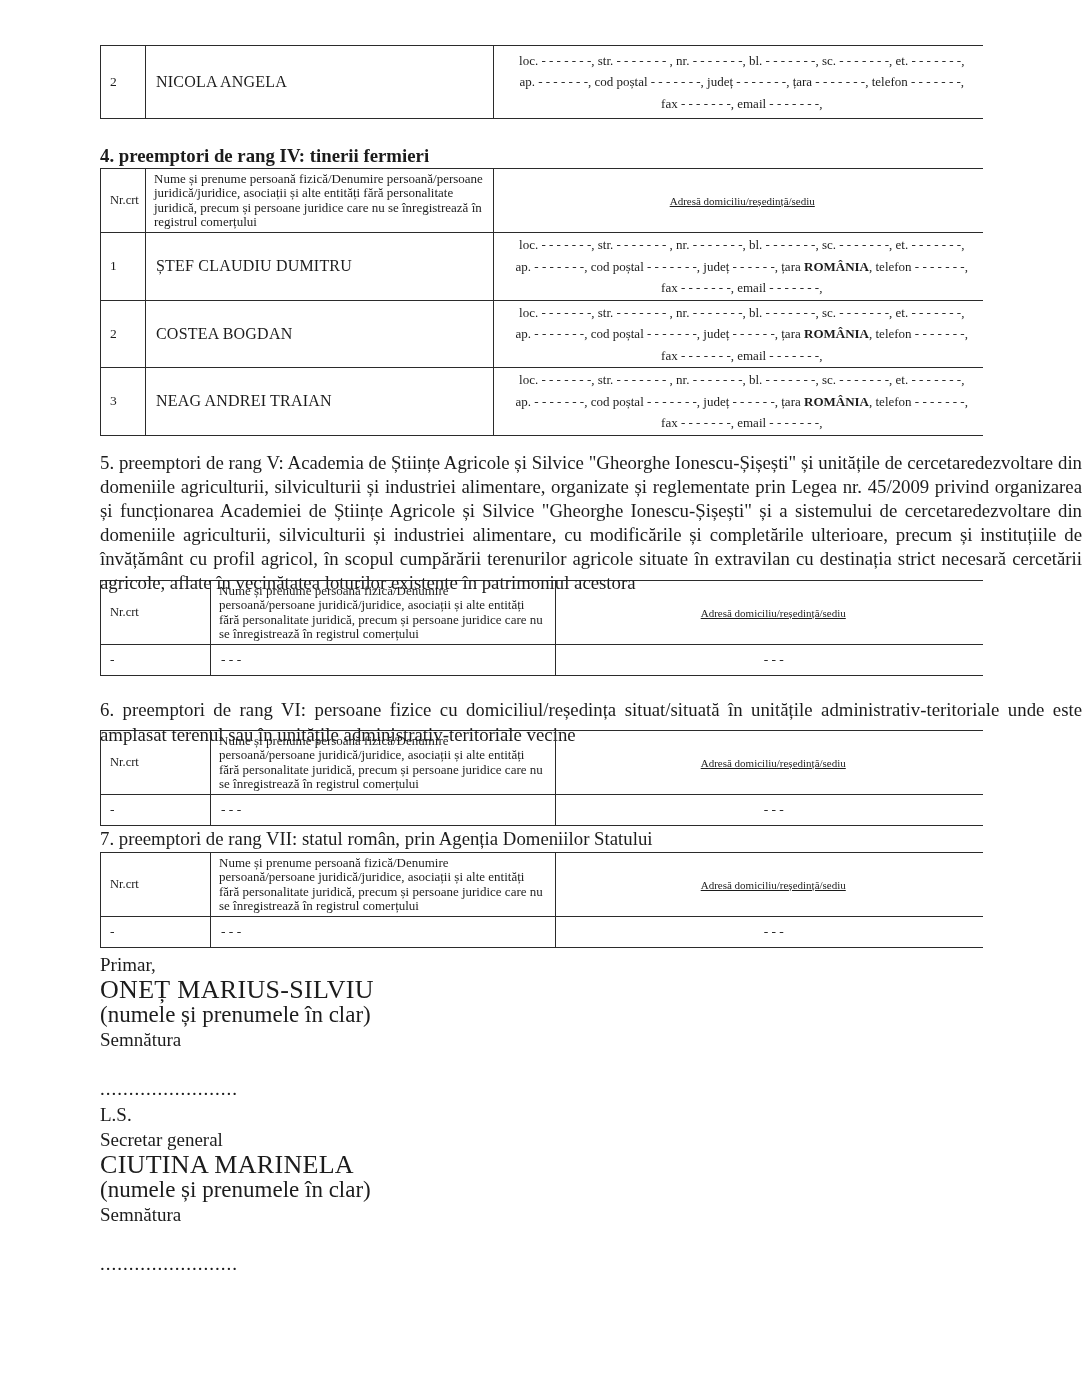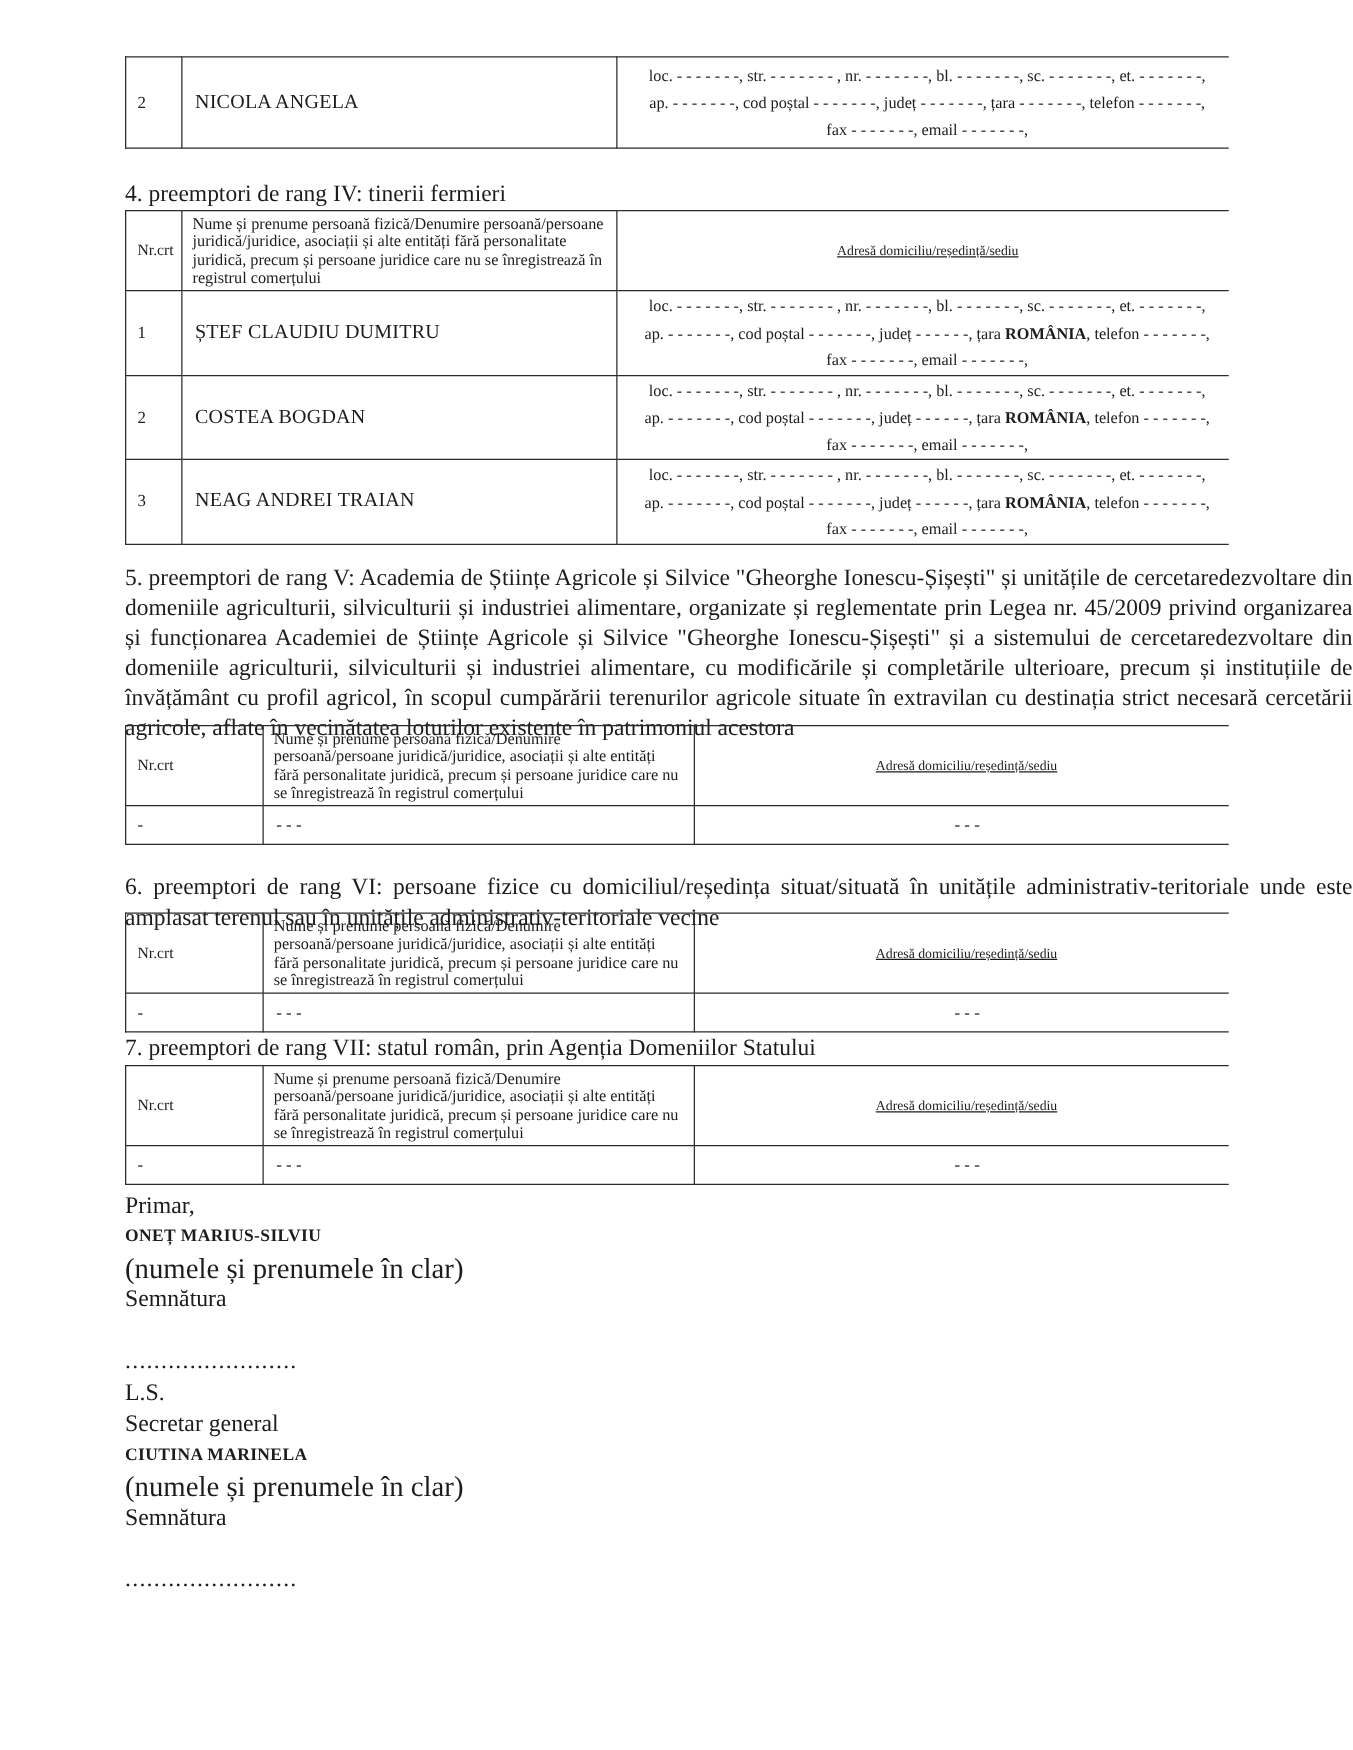--- a/index.html
+++ b/index.html
@@ -73,42 +73,42 @@
   th.h-addr { font-size: 11px; padding-left: 9px; text-decoration: underline; }
 
   
   .heading {
     position: absolute;
     left: 100px;
     width: 982px;
     font-size: 18.8px;
     line-height: 25px;
   }
-  .h4 { top: 143px; }
+  .h4 { top: 143px; font-weight: bold; }
   .h7 { top: 826px; }
   .para {
     position: absolute;
     left: 100px;
     width: 982px;
     font-size: 18.8px;
     text-align: justify;
   }
   .p5 { top: 432px; line-height: 24px; }
   .h6 { top: 678px; line-height: 25px; }
 
   
   .signatures {
     position: absolute;
     left: 100px;
     top: 952px;
     width: 882px;
     text-align: left;
   }
   .sig-line   { font-size: 19px; line-height: 25px; }
-  .sig-name   { font-size: 14px; line-height: 25px; font-weight: bold; letter-spacing: 0.3px; }
+  .sig-name   { font-size: 26px; line-height: 25px; font-weight: normal; letter-spacing: 0.3px; }
   .sig-small  { font-size: 23px;  line-height: 25px; }
   .sig-dots   { font-size: 19px; line-height: 20px; margin-top: 27px; letter-spacing: 1px; }
   .sig-ls     { font-size: 19px; line-height: 24px; margin-top: 4px; }
 </style>
 </head>
 <body>
 
 <div class="page">
 
   <table class="tbl t-top">

